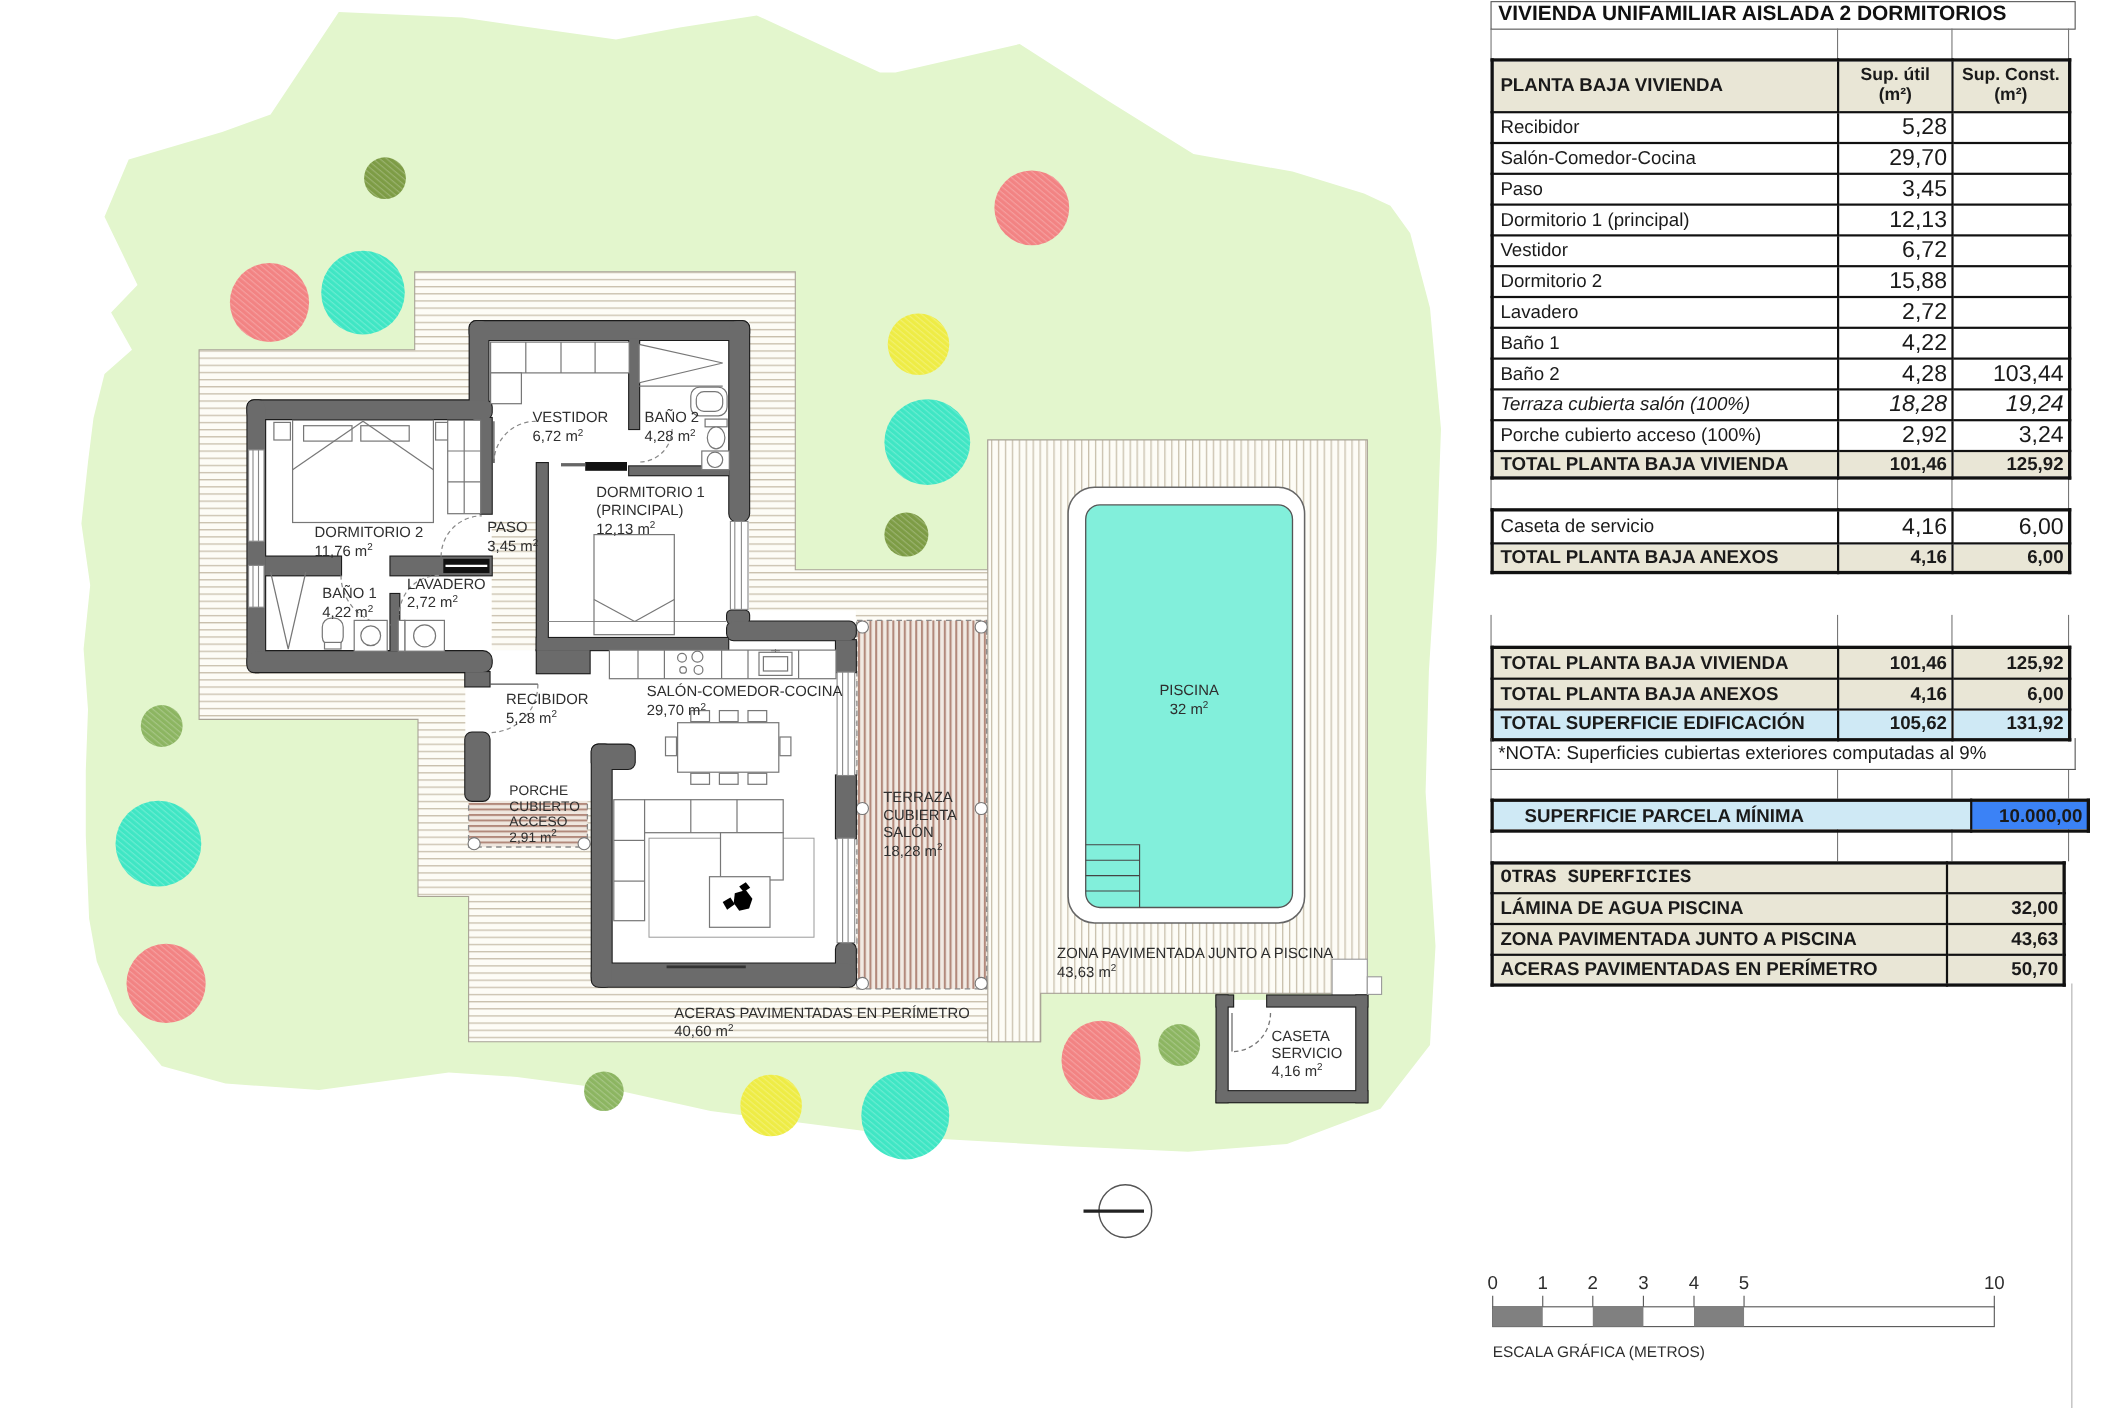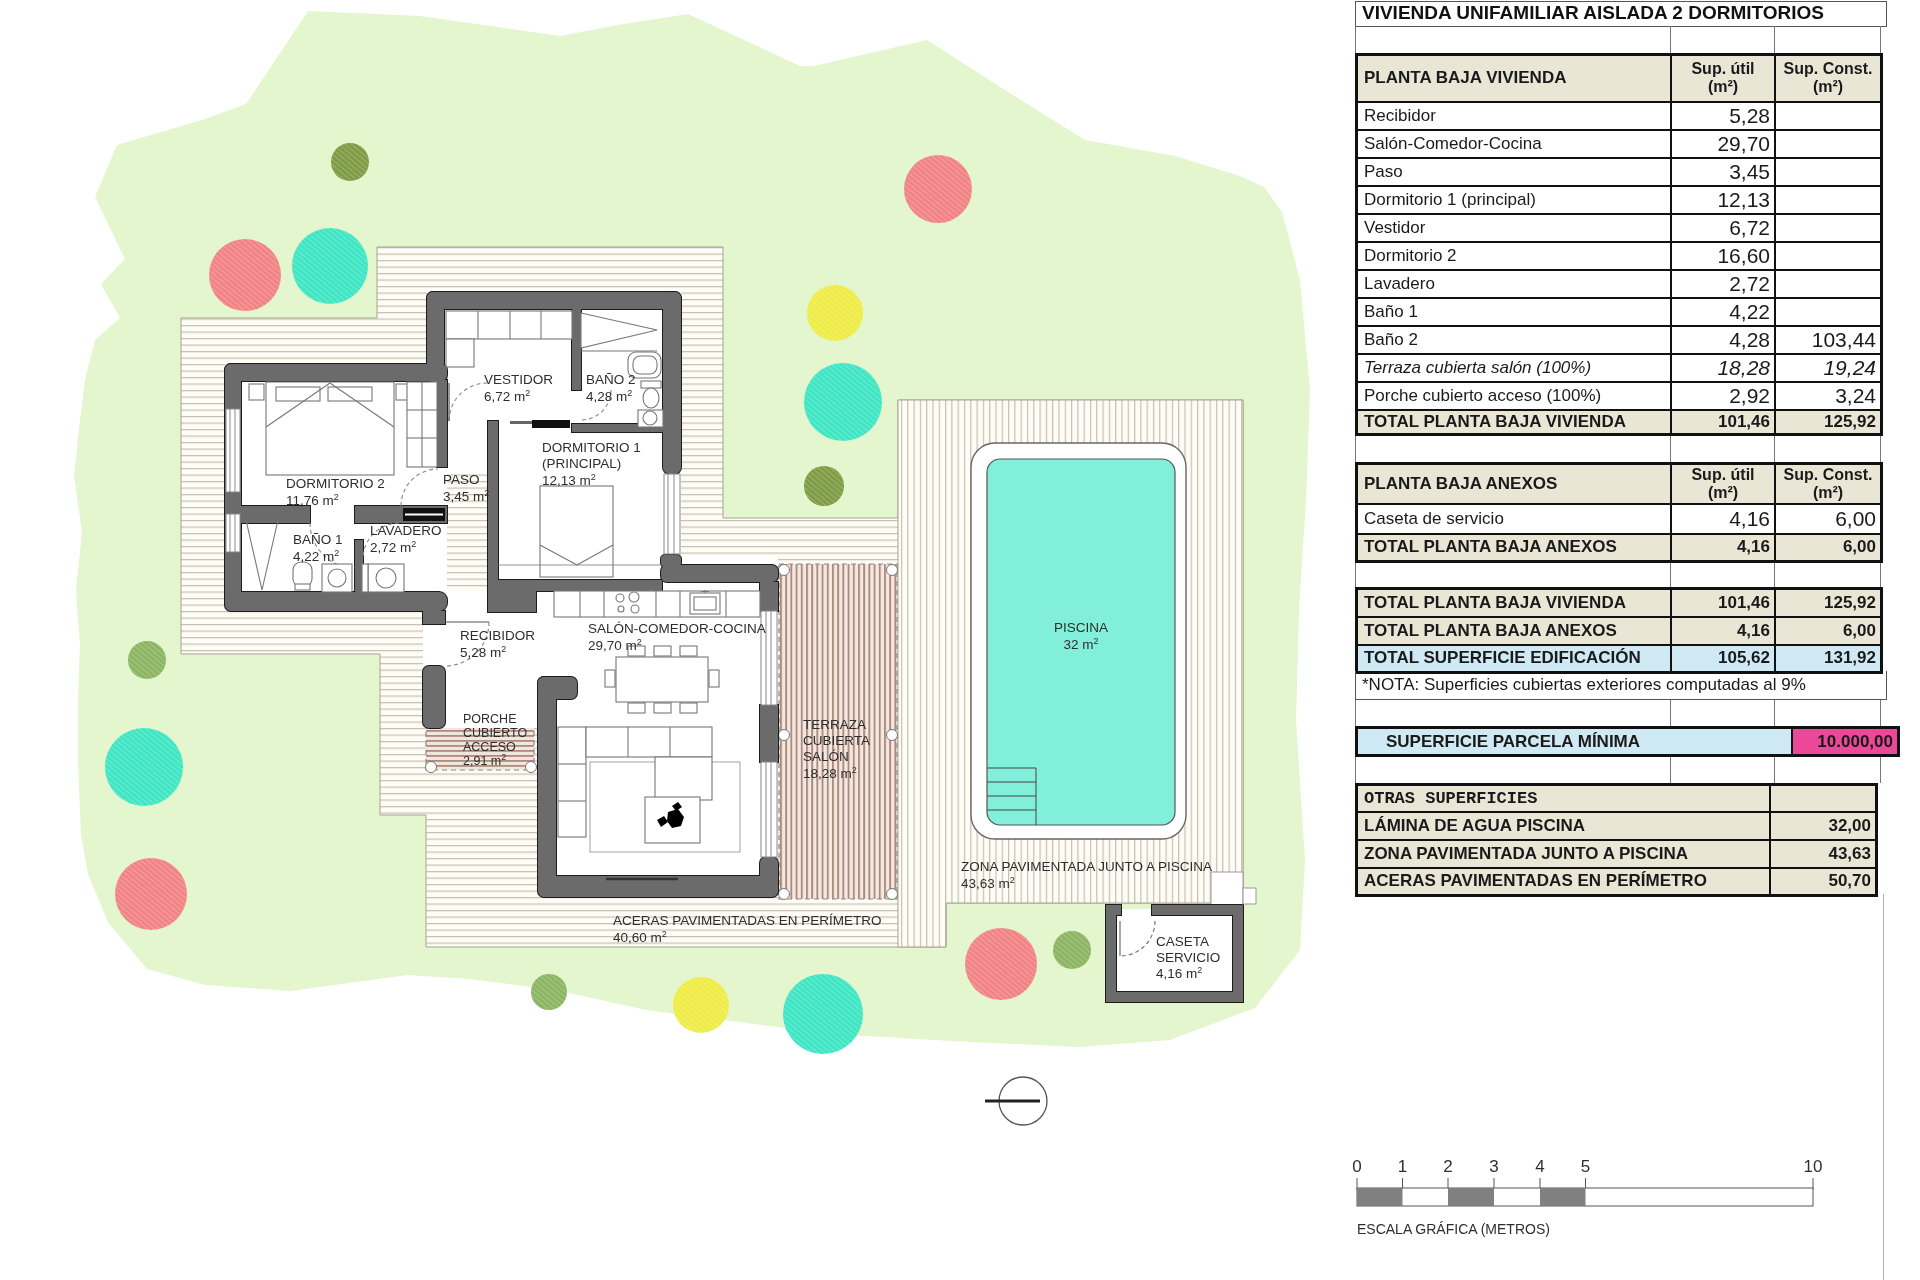--- a/index.html
+++ b/index.html
@@ -2,21 +2,21 @@
 <html><head><meta charset="utf-8">
 <style>
 html,body{margin:0;padding:0;background:#fff;}
 #page{position:relative;width:1920px;height:1280px;overflow:hidden;font-family:"Liberation Sans",sans-serif;background:#fff;}
 .tb{position:absolute;border-collapse:collapse;table-layout:fixed;color:#1a1a1a;}
 .tb td{border:2px solid #111;overflow:hidden;white-space:nowrap;}
 .tb{border:3px solid #111;}
 .tb td:first-child{width:305px;}
 .tb td:nth-child(2){width:97px;}
 .tb td:nth-child(3){width:99px;}
-.hd{background:#ec4899;}
+.hd{background:#3b82f6;}
 .bl{background:#cfe9f5;}
 td.lb{font-weight:bold;font-size:17px;padding-left:6px;}
 td.ch{font-weight:bold;font-size:16px;text-align:center;line-height:18px;}
 td.lr{font-size:17px;padding-left:6px;}
 td.vr{font-size:21px;text-align:right;padding-right:4px;}
 td.vb{font-weight:bold;font-size:17px;text-align:right;padding-right:4px;}
 .bl td{background:#cfe9f5;}
 tr.hd td{background:#e9e6d6;}
 </style></head>
 <body>
@@ -421,21 +421,21 @@
           <td class="vr">12,13</td>
           <td class="vr"></td>
         </tr>
 <tr style="height:28px;">
           <td class="lr">Vestidor</td>
           <td class="vr">6,72</td>
           <td class="vr"></td>
         </tr>
 <tr style="height:28px;">
           <td class="lr">Dormitorio 2</td>
-          <td class="vr">16,60</td>
+          <td class="vr">15,88</td>
           <td class="vr"></td>
         </tr>
 <tr style="height:28px;">
           <td class="lr">Lavadero</td>
           <td class="vr">2,72</td>
           <td class="vr"></td>
         </tr>
 <tr style="height:28px;">
           <td class="lr">Baño 1</td>
           <td class="vr">4,22</td>
@@ -459,25 +459,20 @@
 <tr class="hd" style="height:25px;">
           <td class="lb">TOTAL PLANTA BAJA VIVIENDA</td>
           <td class="vb">101,46</td>
           <td class="vb">125,92</td>
         </tr>
 </tbody>
     </table>
 
 <table class="tb" style="left:1355px;top:462px;">
 <tbody>
-        <tr class="hd" style="height:39px;">
-          <td class="lb">PLANTA BAJA ANEXOS</td>
-          <td class="ch">Sup. útil<br>(m²)</td>
-          <td class="ch">Sup. Const.<br>(m²)</td>
-        </tr>
 <tr style="height:30px;">
           <td class="lr">Caseta de servicio</td>
           <td class="vr">4,16</td>
           <td class="vr">6,00</td>
         </tr>
 <tr class="hd" style="height:27px;">
           <td class="lb">TOTAL PLANTA BAJA ANEXOS</td>
           <td class="vb">4,16</td>
           <td class="vb">6,00</td>
         </tr>

